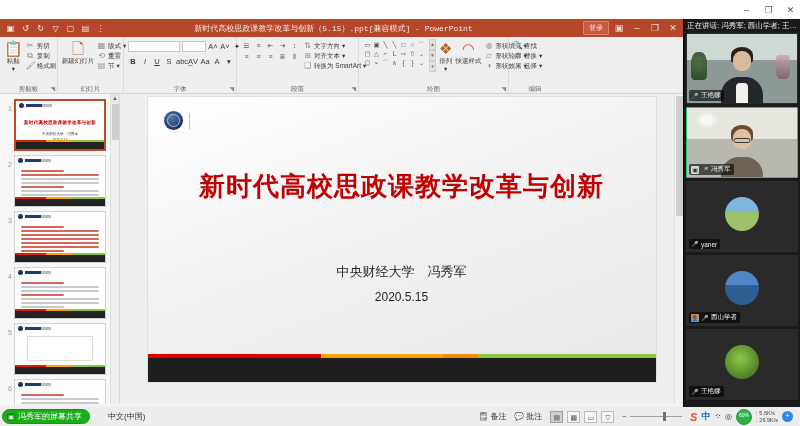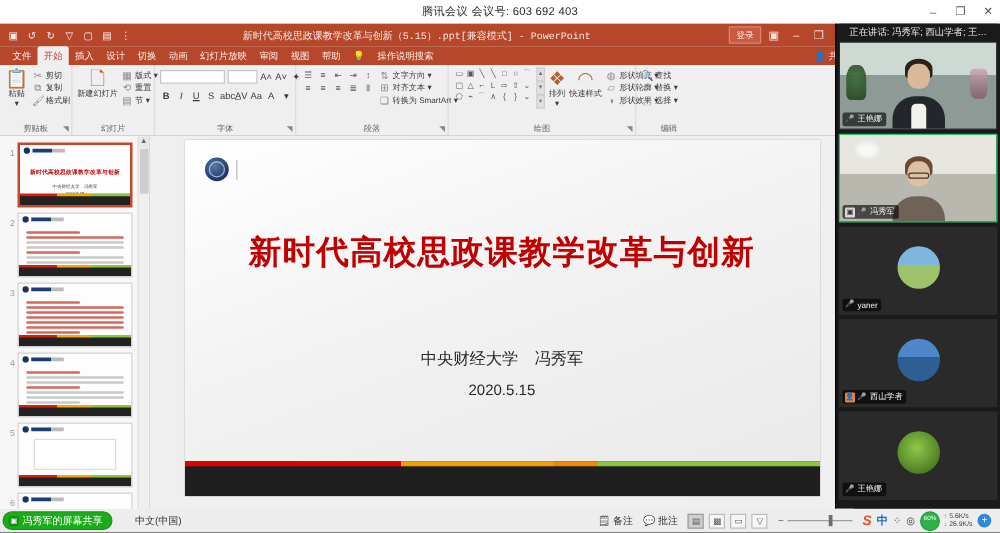--- a/index.html
+++ b/index.html
@@ -157,21 +157,21 @@
   .netwidget { display: flex; align-items: center; gap: 3px; }
   .netball { width: 16px; height: 16px; border-radius: 50%; background: #2cb34a; color: #fff; font-size: 5px; line-height: 5.5px; text-align: center; padding-top: 3px; border: 1px solid #229a3c; }
   .netspeeds { display: flex; flex-direction: column; font-size: 5.5px; line-height: 7px; color: #444; }
   .netspeeds span i { font-style: normal; }
   .up { color: #e8501f; }
   .down { color: #2cb34a; }
   .trayplus { width: 11px; height: 11px; border-radius: 50%; background: #2f87e0; color: #fff; font-size: 8px; line-height: 10px; text-align: center; cursor: pointer; }
 
   
   .rail {
-    position: absolute; right: 0; top: 19px; width: 132px; height: 388px;
+    position: absolute; right: 0; top: 19px; width: 117px; height: 388px;
     background: #1a1a1a; border-left: 1px solid #000; padding: 0 2px;
   }
   .speaking {
     height: 14px; display: flex; align-items: center; justify-content: center;
     font-size: 7.5px; color: #e8e8e8; background: #1a1a1a; white-space: nowrap; overflow: hidden;
   }
   .tile {
     position: relative; height: 71px; margin-bottom: 3px; background: #2a2a2a; overflow: hidden;
     border: 1.5px solid transparent; border-radius: 1px;
   }
@@ -206,21 +206,20 @@
   .glow { position: absolute; left: 10%; top: 8%; width: 18px; height: 12px; border-radius: 50%; background: rgba(255,255,255,.75); filter: blur(2px); }
   .plant { position: absolute; left: 4%; top: 26%; width: 16px; height: 28px; background: radial-gradient(circle at 50% 40%, #3f6b3a, #24401f); border-radius: 40% 40% 20% 20%; opacity: .9; }
   .vase { position: absolute; right: 6%; top: 30%; width: 14px; height: 24px; background: linear-gradient(180deg,#c9a6b4,#7d5c68); border-radius: 20% 20% 30% 30%; opacity: .85; }
 </style>
 </head>
 <body>
 
 <div id="app">
 
   <div class="tm-titlebar">
-    <div class="tm-title">腾讯会议  会议号:  603 692 403</div>
     <div class="tm-winctrls">
       <span>–</span>
       <span>❐</span>
       <span>✕</span>
     </div>
   </div>
 
   <div class="ppt-window">
 
     <div class="ppt-titlebar">
@@ -236,38 +235,20 @@
       <div class="ppt-doctitle">新时代高校思政课教学改革与创新（5.15）.ppt[兼容模式]  -  PowerPoint</div>
       <div class="ppt-titleright">
         <button class="signin-btn">登录</button>
         <div class="tic">▣</div>
         <div class="tic">–</div>
         <div class="tic">❐</div>
         <div class="tic">✕</div>
       </div>
     </div>
 
-    <div class="ppt-tabs">
-      <div class="ppt-tab">文件</div>
-      <div class="ppt-tab active">开始</div>
-      <div class="ppt-tab">插入</div>
-      <div class="ppt-tab">设计</div>
-      <div class="ppt-tab">切换</div>
-      <div class="ppt-tab">动画</div>
-      <div class="ppt-tab">幻灯片放映</div>
-      <div class="ppt-tab">审阅</div>
-      <div class="ppt-tab">视图</div>
-      <div class="ppt-tab">帮助</div>
-      <div class="ppt-tab lamp">💡</div>
-      <div class="ppt-tab">操作说明搜索</div>
-      <div class="tabs-right">
-        <span>👤</span>
-        <span>共享</span>
-      </div>
-    </div>
 
     <div class="ribbon">
 
       <div class="rgroup" style="width:58px">
         <div class="rgroup-body">
           <div class="bigbtn">
             <div class="gl">📋</div>
             <div class="cap">粘贴</div>
             <div class="cap">▾</div>
           </div>

